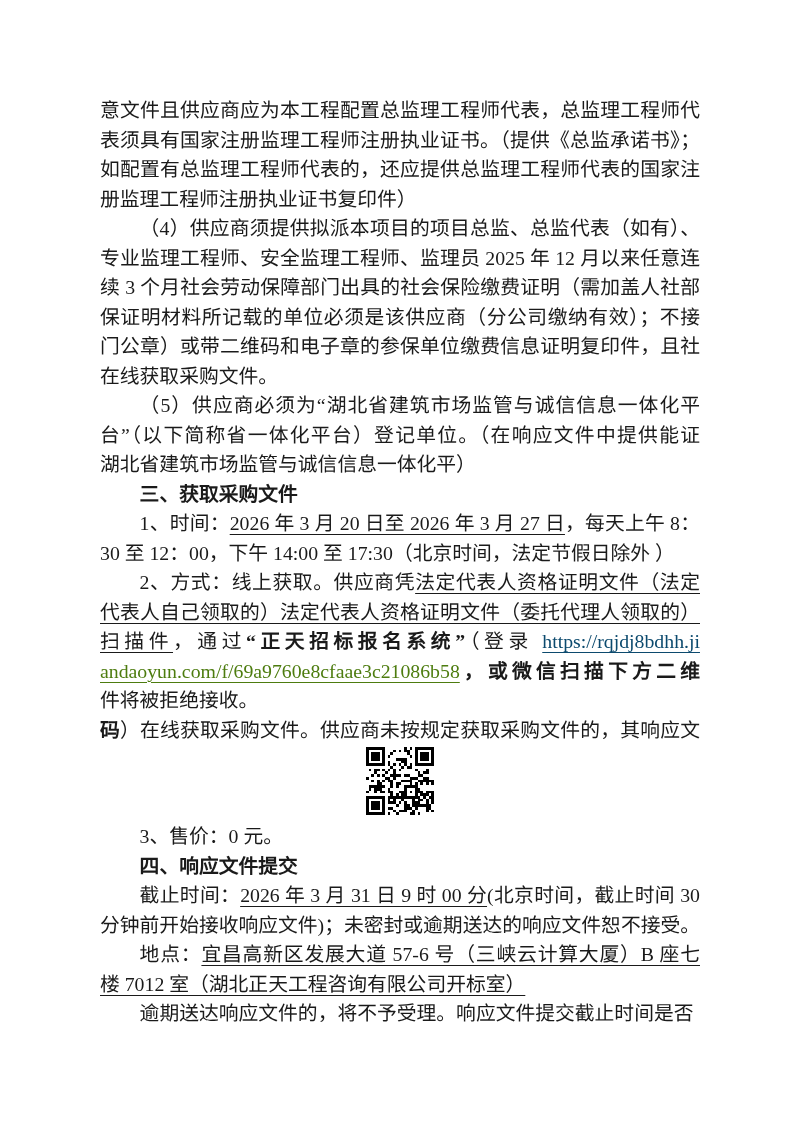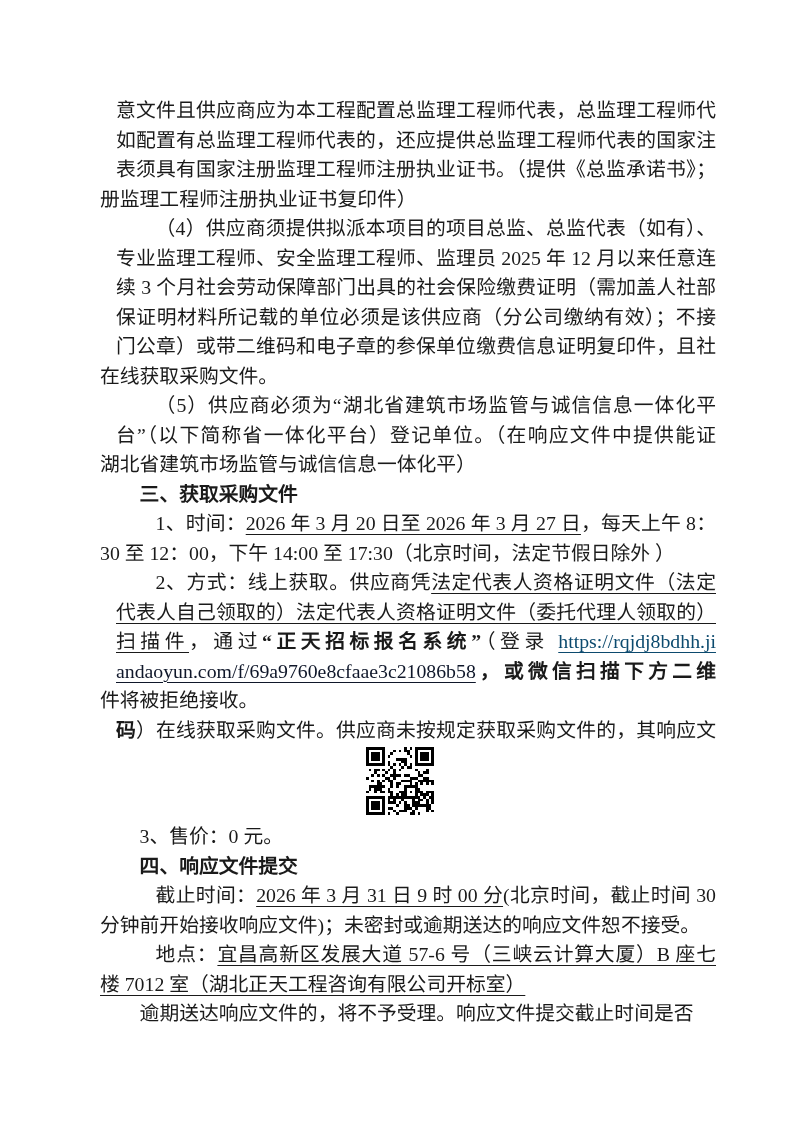--- a/index.html
+++ b/index.html
@@ -25,21 +25,20 @@
   }
   .line {
     width: 600px;
     text-align: left;
     white-space: nowrap;
   }
   .line.j {
     white-space: normal;
     text-align: justify;
     text-align-last: justify;
-    margin-left: 16px;
   }
   .line.ind {
     text-indent: 2em;
   }
   .b {
     font-weight: 700;
   }
   .u {
     text-decoration: underline;
     text-underline-offset: 4px;
@@ -62,39 +61,39 @@
   .qr-wrap svg {
     display: block;
     shape-rendering: crispEdges;
   }
 </style>
 </head>
 <body>
 
 <div class="doc-body" style="color: rgb(26, 26, 26);">
     <div class="line j"><span>意文件且供应商应为本工程配置总监理工程师代表，总监理工程师代</span></div>
+    <div class="line j"><span>表须具有国家注册监理工程师注册执业证书。（提供《总监承诺书》；</span></div>
     <div class="line j"><span>如配置有总监理工程师代表的，还应提供总监理工程师代表的国家注</span></div>
-    <div class="line j"><span>表须具有国家注册监理工程师注册执业证书。（提供《总监承诺书》；</span></div>
     <div class="line"><span>册监理工程师注册执业证书复印件）</span></div>
     <div class="line j ind"><span>（4）供应商须提供拟派本项目的项目总监、总监代表（如有）、</span></div>
     <div class="line j"><span>专业监理工程师、安全监理工程师、监理员 2025 年 12 月以来任意连</span></div>
     <div class="line j"><span>续 3 个月社会劳动保障部门出具的社会保险缴费证明（需加盖人社部</span></div>
     <div class="line j"><span>保证明材料所记载的单位必须是该供应商（分公司缴纳有效）；不接</span></div>
     <div class="line j"><span>门公章）或带二维码和电子章的参保单位缴费信息证明复印件，且社</span></div>
     <div class="line"><span>在线获取采购文件。</span></div>
     <div class="line j ind"><span>（5）供应商必须为“湖北省建筑市场监管与诚信信息一体化平</span></div>
     <div class="line j"><span>台”（以下简称省一体化平台）登记单位。（在响应文件中提供能证</span></div>
     <div class="line"><span>湖北省建筑市场监管与诚信信息一体化平）</span></div>
     <div class="line ind"><span class="b">三、获取采购文件</span></div>
     <div class="line j ind"><span>1、时间：</span><span class="u">2026 年 3 月 20 日至 2026 年 3 月 27 日</span><span>，每天上午 8：</span></div>
     <div class="line"><span>30 至 12：00，下午 14:00 至 17:30（北京时间，法定节假日除外 ）</span></div>
     <div class="line j ind"><span>2、方式：线上获取。供应商凭</span><span class="u">法定代表人资格证明文件（法定</span></div>
     <div class="line j"><span class="u">代表人自己领取的）法定代表人资格证明文件（委托代理人领取的）</span></div>
     <div class="line j"><span class="u">扫描件</span><span>，通过</span><span class="b">“正天招标报名系统”</span><span>（登录 </span><a class="link u" style="color: #0c4a6e;">https://rqjdj8bdhh.ji</a></div>
-    <div class="line j"><a class="link u" style="color: #0f172a;">andaoyun.com/f/69a9760e8cfaae3c21086b58</a><span class="b">，或微信扫描下方二维</span></div>
+    <div class="line j"><a class="link u" style="color: #4d7c0f;">andaoyun.com/f/69a9760e8cfaae3c21086b58</a><span class="b">，或微信扫描下方二维</span></div>
     <div class="line"><span>件将被拒绝接收。</span></div>
     <div class="line j"><span class="b">码</span><span>）在线获取采购文件。供应商未按规定获取采购文件的，其响应文</span></div>
     <div class="qr-wrap">
       <svg width="68" height="68" viewBox="0 0 25 25" fill="#000000" xmlns="http://www.w3.org/2000/svg">
         <rect x="0" y="0" width="1" height="1"></rect>
         <rect x="1" y="0" width="1" height="1"></rect>
         <rect x="2" y="0" width="1" height="1"></rect>
         <rect x="3" y="0" width="1" height="1"></rect>
         <rect x="4" y="0" width="1" height="1"></rect>
         <rect x="5" y="0" width="1" height="1"></rect>

